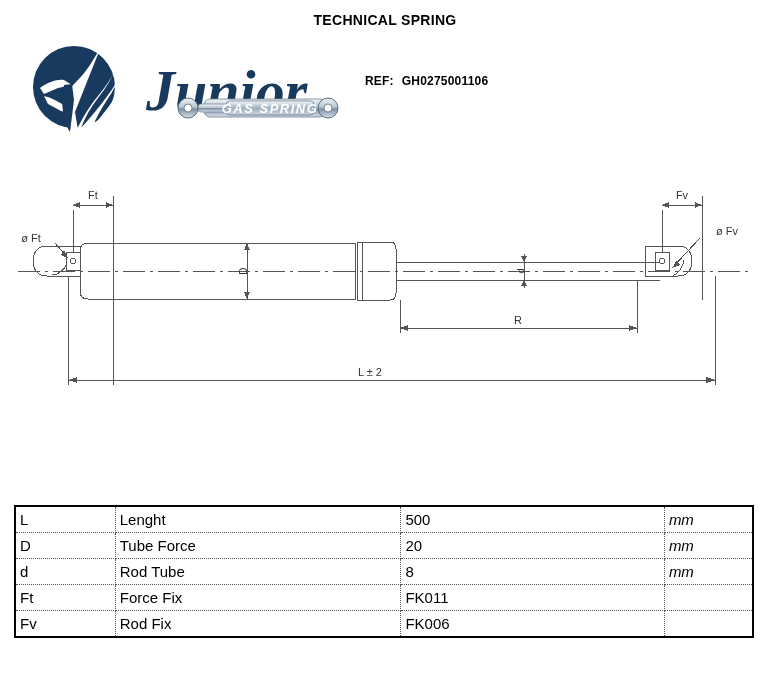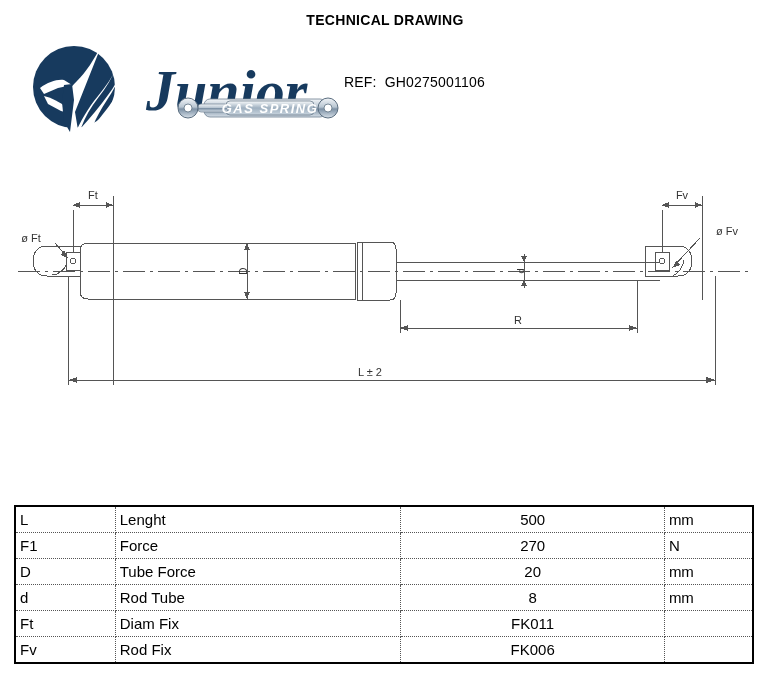--- a/index.html
+++ b/index.html
@@ -22,24 +22,24 @@
     left: 0;
     top: 12px;
     width: 770px;
     text-align: center;
     font-size: 14px;
     font-weight: bold;
     letter-spacing: 0.3px;
   }
   #ref-line {
     position: absolute;
-    left: 344px;
+    left: 365px;
     top: 74px;
-    font-size: 14px;
-    font-weight: normal;
+    font-size: 12px;
+    font-weight: bold;
     letter-spacing: 0.2px;
     white-space: nowrap;
   }
   #ref-line .ref-label { margin-right: 8px; }
 
   
   #logo {
     position: absolute;
     left: 28px;
     top: 38px;
@@ -73,28 +73,28 @@
     line-height: 1.0;
     padding: 3px 4px 4px 4px;
     height: 18px;
     border-bottom: 1px dotted #555555;
     vertical-align: middle;
     white-space: nowrap;
   }
   #spec-table tr:last-child td { border-bottom: none; }
   .col-sym   { width: 92px;  border-right: 1px dotted #555555; }
   .col-desc  { width: 280px; border-right: 1px dotted #555555; }
-  .col-val   { width: 258px; text-align: center; padding-right: 6px;
+  .col-val   { width: 258px; text-align: left; padding-right: 6px;
                border-right: 1px dotted #555555; }
-  .col-unit  { width: 80px;  font-size: 12px; padding-left: 6px; }
+  .col-unit  { width: 80px;  font-size: 12px; padding-left: 6px; font-style: italic; }
 </style>
 </head>
 <body>
 
-<div id="header-title">TECHNICAL DRAWING</div>
+<div id="header-title">TECHNICAL SPRING</div>
 
 <div id="ref-line">
   <span class="ref-label">REF:</span><span>GH0275001106</span>
 </div>
 
 <div id="logo">
   <svg width="320" height="110" viewBox="0 0 320 110" xmlns="http://www.w3.org/2000/svg">
     <defs>
       <linearGradient id="steelGrad" x1="0" y1="0" x2="0" y2="1">
         <stop offset="0%" stop-color="#F2F5F8"></stop>
@@ -257,40 +257,34 @@
 
 <table id="spec-table">
   <tbody>
     <tr>
       <td class="col-sym">L</td>
       <td class="col-desc">Lenght</td>
       <td class="col-val">500</td>
       <td class="col-unit">mm</td>
     </tr>
     <tr>
-      <td class="col-sym">F1</td>
-      <td class="col-desc">Force</td>
-      <td class="col-val">270</td>
-      <td class="col-unit">N</td>
-    </tr>
-    <tr>
       <td class="col-sym">D</td>
       <td class="col-desc">Tube Force</td>
       <td class="col-val">20</td>
       <td class="col-unit">mm</td>
     </tr>
     <tr>
       <td class="col-sym">d</td>
       <td class="col-desc">Rod Tube</td>
       <td class="col-val">8</td>
       <td class="col-unit">mm</td>
     </tr>
     <tr>
       <td class="col-sym">Ft</td>
-      <td class="col-desc">Diam Fix</td>
+      <td class="col-desc">Force Fix</td>
       <td class="col-val">FK011</td>
       <td class="col-unit"></td>
     </tr>
     <tr>
       <td class="col-sym">Fv</td>
       <td class="col-desc">Rod Fix</td>
       <td class="col-val">FK006</td>
       <td class="col-unit"></td>
     </tr>
   </tbody>

